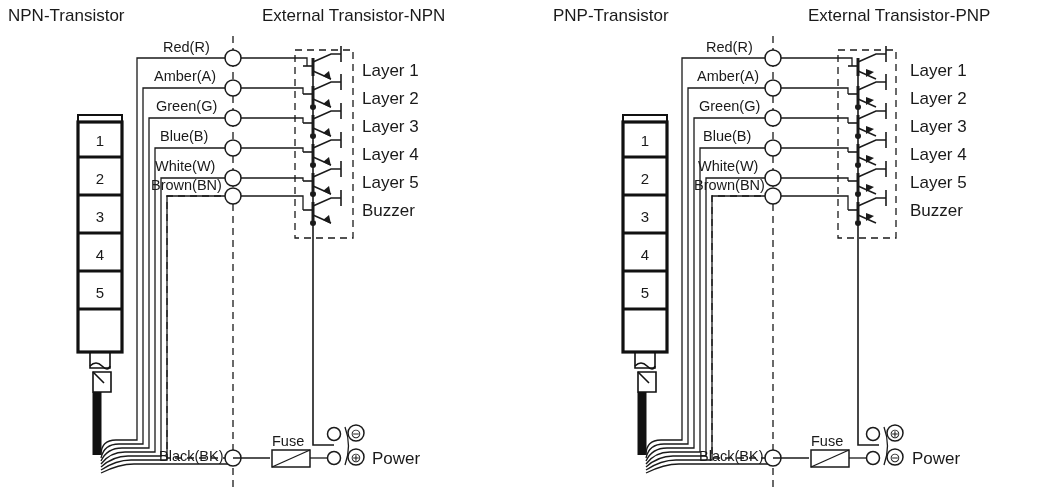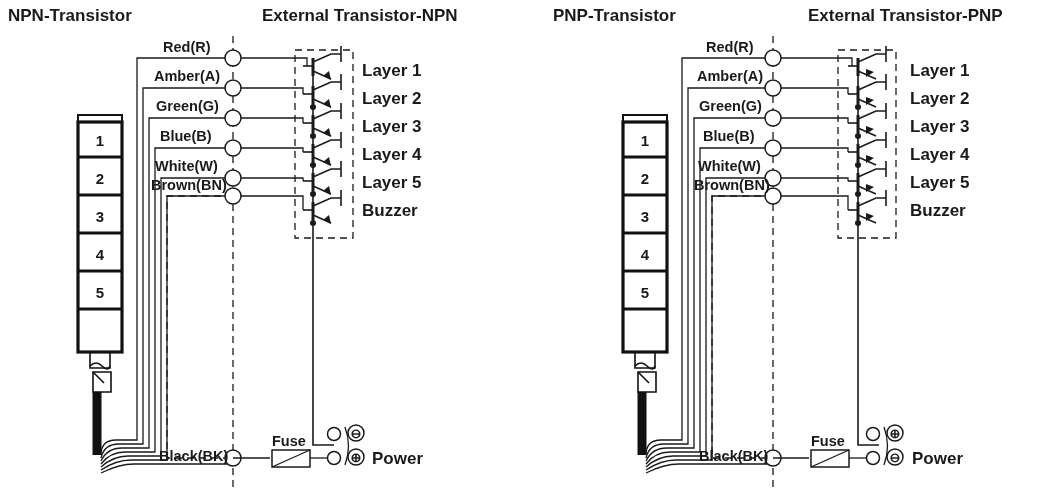--- a/index.html
+++ b/index.html
@@ -1,17 +1,17 @@
 <!DOCTYPE html>
 <html><head>
 <meta charset="utf-8">
 <style>
   html,body{margin:0;padding:0;background:#ffffff;}
   body{width:1037px;height:488px;font-family:"Liberation Sans",sans-serif;color:#1a1a1a;overflow:hidden;}
-  #stage{position:relative;width:1037px;height:488px;font-weight:bold;}
+  #stage{position:relative;width:1037px;height:488px;}
   svg#diagram{position:absolute;left:0;top:0;width:1037px;height:488px;}
   .ttl{font-size:17px;fill:#1a1a1a;font-family:"Liberation Sans",sans-serif;}
   .wlbl{font-size:14.5px;fill:#1a1a1a;font-family:"Liberation Sans",sans-serif;}
   .llbl{font-size:17px;fill:#1a1a1a;font-family:"Liberation Sans",sans-serif;}
   .plbl{font-size:17px;fill:#1a1a1a;font-family:"Liberation Sans",sans-serif;}
   .fuselbl{font-size:14.5px;fill:#1a1a1a;font-family:"Liberation Sans",sans-serif;}
   .num{font-size:15px;fill:#1a1a1a;font-family:"Liberation Sans",sans-serif;text-anchor:middle;}
   .pol{font-size:13px;fill:#1a1a1a;font-family:"Liberation Sans",sans-serif;text-anchor:middle;}
   .wire{stroke:#1a1a1a;stroke-width:1.3;fill:none;}
   .wire2{stroke:#1a1a1a;stroke-width:1.6;fill:none;}

